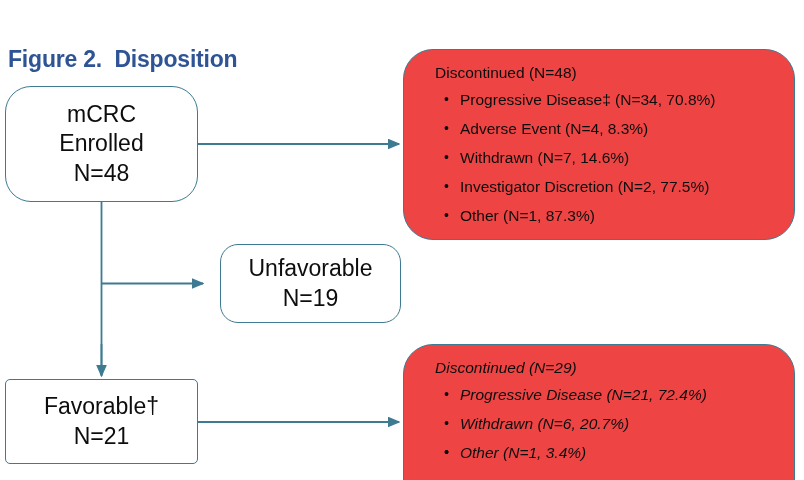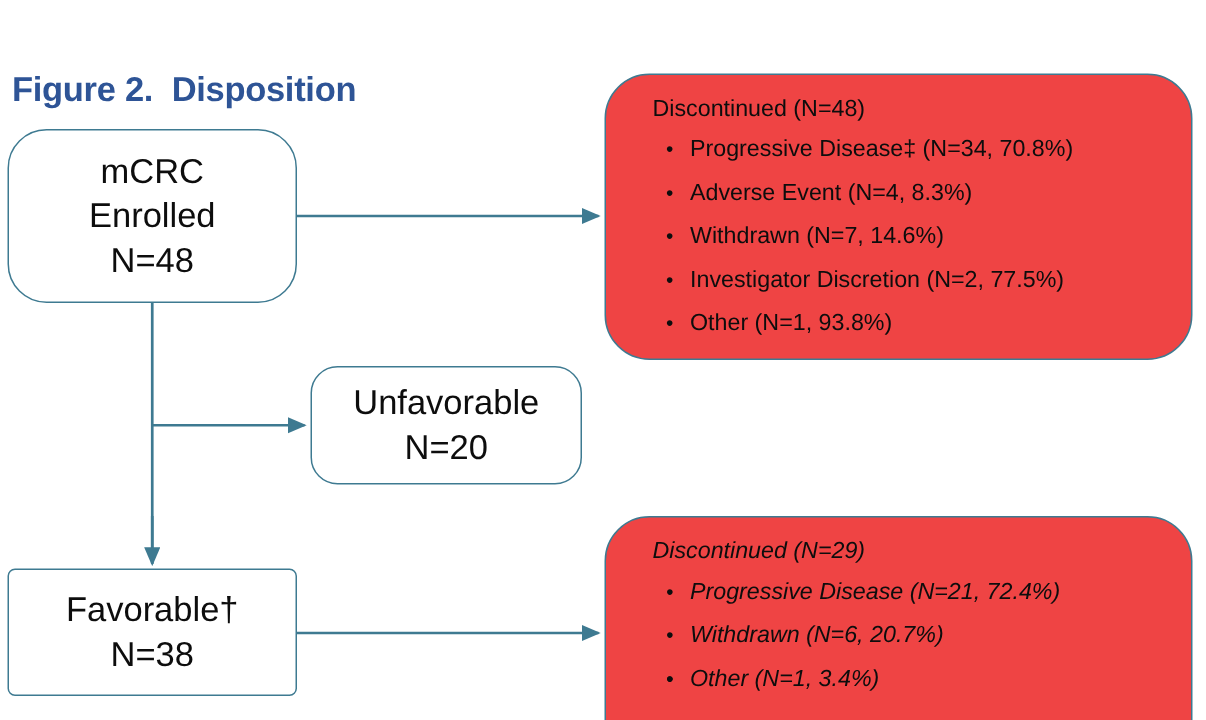--- a/index.html
+++ b/index.html
@@ -61,21 +61,21 @@
     white-space: pre;
     text-align: left;
   }
   
   #node-enrolled {
     left: 5px;  top: 42px;
     width: 193px; height: 116px;
     border-radius: 26px;
   }
   #node-unfavorable {
-    left: 207px; top: 200px;
+    left: 220px; top: 200px;
     width: 181px; height: 79px;
     border-radius: 18px;
   }
   #node-favorable {
     left: 5px;  top: 335px;
     width: 193px; height: 85px;
     border-radius: 5px;
   }
   
   .panel {
@@ -149,36 +149,36 @@
   </svg>
 
   <div class="node" id="node-enrolled">
     <div class="line">mCRC</div>
     <div class="line">Enrolled</div>
     <div class="line">N=48</div>
   </div>
 
   <div class="node" id="node-unfavorable">
     <div class="line">Unfavorable</div>
-    <div class="line">N=20</div>
+    <div class="line">N=19</div>
   </div>
 
   <div class="node" id="node-favorable">
     <div class="line">Favorable†</div>
-    <div class="line">N=38</div>
+    <div class="line">N=21</div>
   </div>
 
   <div class="panel" id="panel-top">
     <div class="panel-heading">Discontinued (N=48)</div>
     <ul class="panel-list">
         <li><span class="bullet">•</span><span>Progressive Disease‡ (N=34, 70.8%)</span></li>
         <li><span class="bullet">•</span><span>Adverse Event (N=4, 8.3%)</span></li>
         <li><span class="bullet">•</span><span>Withdrawn (N=7, 14.6%)</span></li>
         <li><span class="bullet">•</span><span>Investigator Discretion (N=2, 77.5%)</span></li>
-        <li><span class="bullet">•</span><span>Other (N=1, 93.8%)</span></li>
+        <li><span class="bullet">•</span><span>Other (N=1, 87.3%)</span></li>
       </ul>
   </div>
 
   <div class="panel" id="panel-bottom">
     <div class="panel-heading">Discontinued (N=29)</div>
     <ul class="panel-list">
         <li><span class="bullet">•</span><span>Progressive Disease (N=21, 72.4%)</span></li>
         <li><span class="bullet">•</span><span>Withdrawn (N=6, 20.7%)</span></li>
         <li><span class="bullet">•</span></li>
         <li><span class="bullet">•</span><span>Other (N=1, 3.4%)</span></li>

